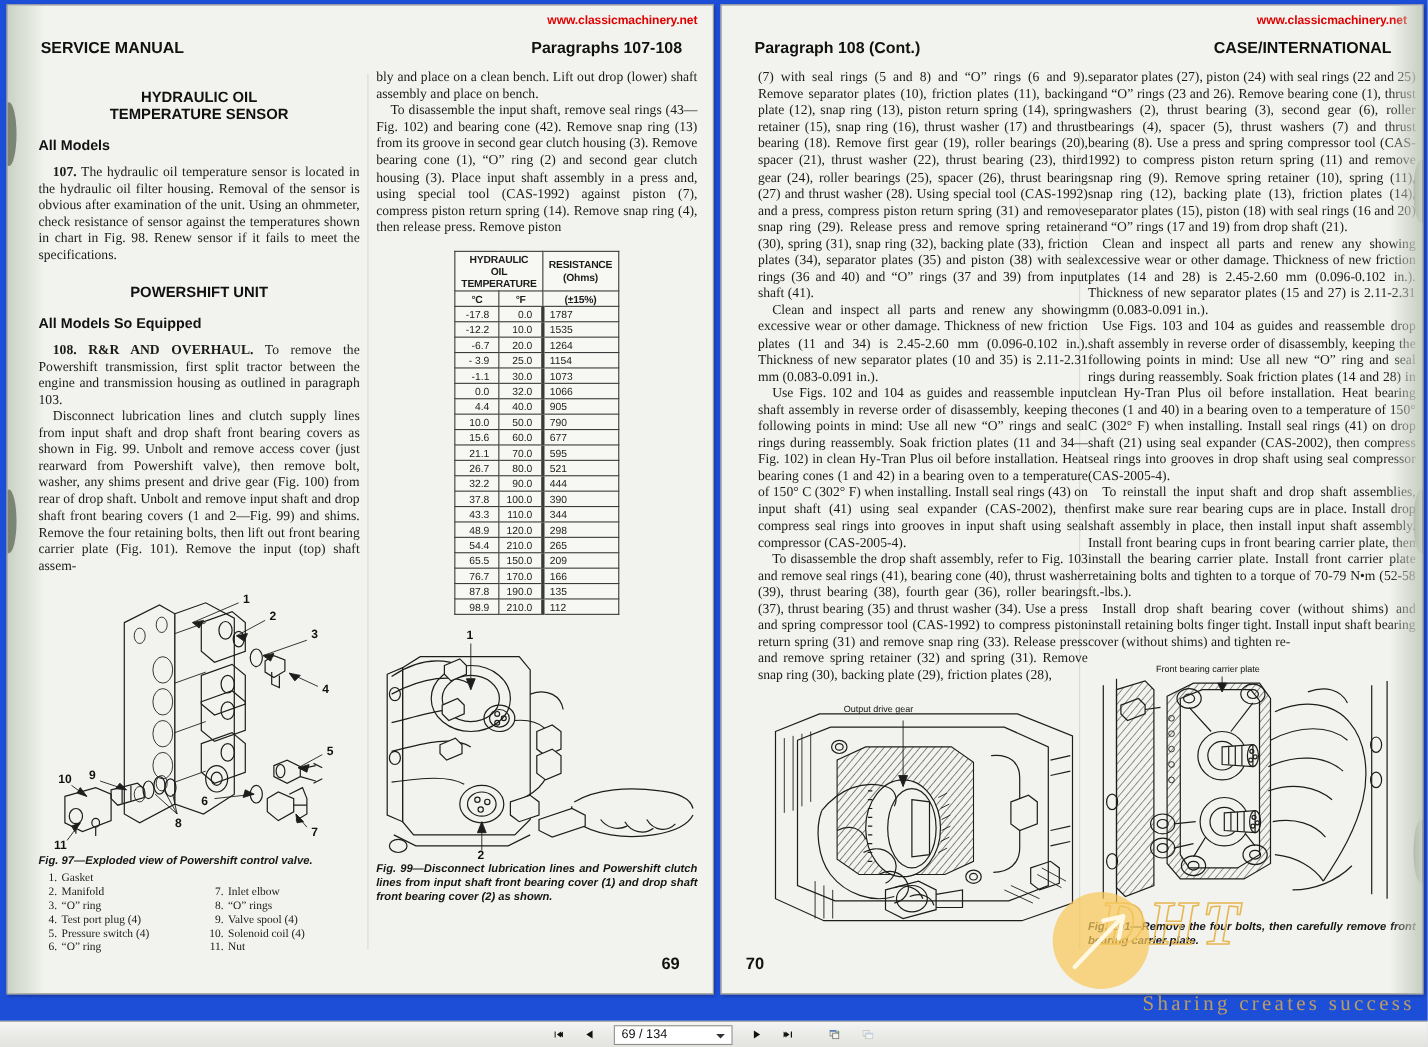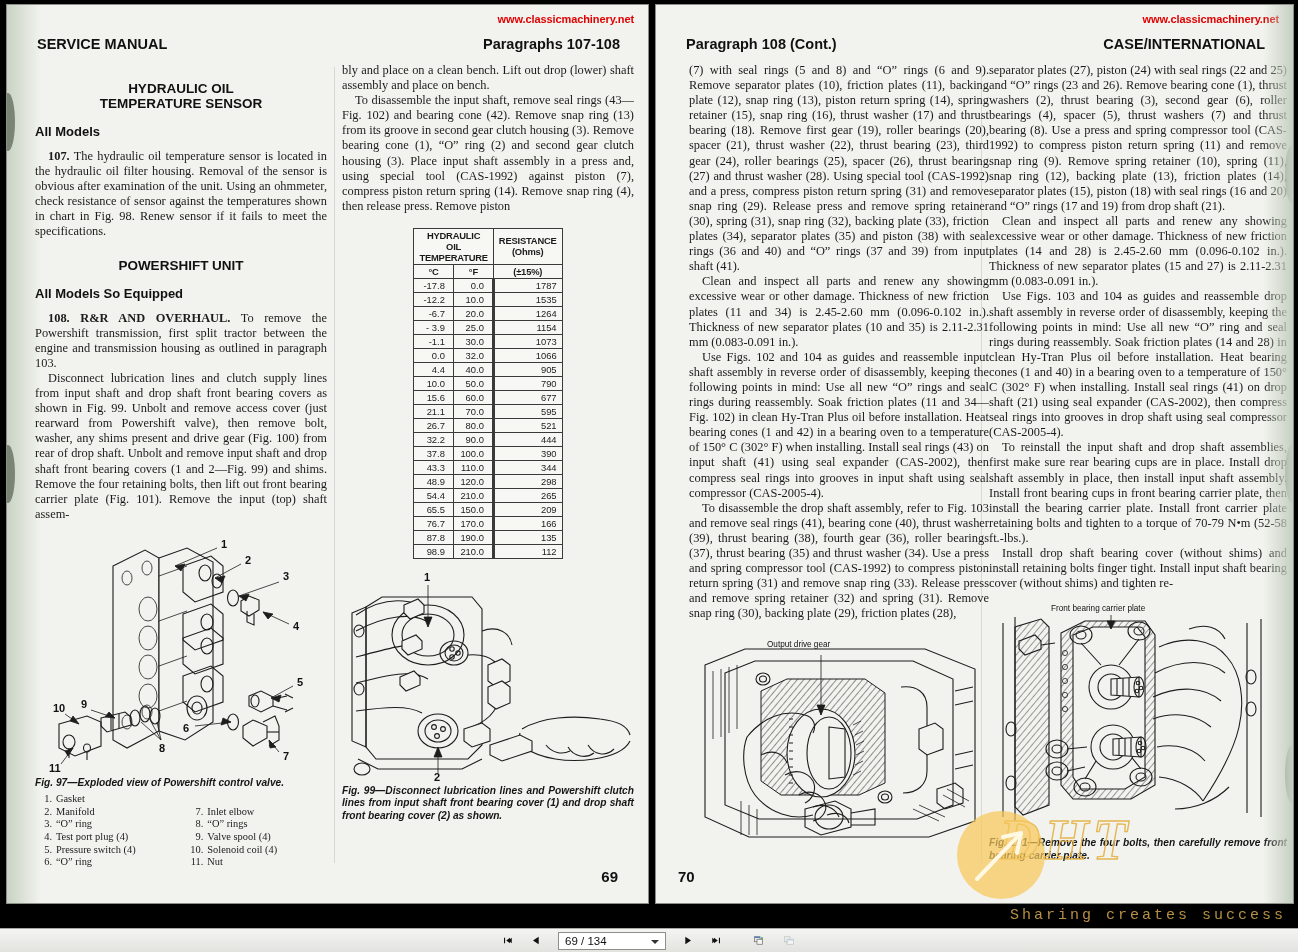--- a/index.html
+++ b/index.html
@@ -9,21 +9,21 @@
     background: #e8e8e6;
     font-family: "Liberation Serif", serif;
     overflow: hidden;
   }
   #app { position: relative; width: 1298px; height: 952px; }
 
   
   .viewer {
     position: absolute; left: 0; top: 0;
     width: 1298px; height: 928px;
-    background: #000000;
+    background: #1d4ed8;
   }
 
   .page {
     position: absolute;
     top: 4px;
     height: 900px;
     background: #f2f3ee;
     border: 1px solid #8d8d8a;
     box-shadow: 1px 1px 3px rgba(0,0,0,.30);
     overflow: hidden;
@@ -131,21 +131,21 @@
   }
   table.restab th, table.restab td {
     border: 1px solid #3a3a3a;
     padding: 1px 5px;
     text-align: center;
     height: 14px;
     line-height: 11px;
   }
   table.restab th { font-weight: 700; letter-spacing: -.2px; }
   table.restab td.num { text-align: right; padding-right: 8px; width: 38px; }
-  table.restab td.ohm { text-align: right; width: 56px; }
+  table.restab td.ohm { text-align: left; width: 56px; }
   table.restab .thick-right { border-right-width: 3px; }
 
   .pgnum {
     position: absolute; bottom: 18px;
     font-family: "Liberation Sans", sans-serif;
     font-size: 15px; font-weight: 700; color: #111;
   }
   .page.left .pgnum  { right: 30px; }
   .page.right .pgnum { left: 22px; }
 
@@ -175,22 +175,22 @@
   .dht .dht-circle {
     position:absolute; left: 0px; top: 6px;
     width: 88px; height: 88px; border-radius: 50%;
     background: #f6c85c; opacity:.72;
   }
   .dht .dht-arrow {
     position:absolute; left: 14px; top: 18px; width: 62px; height: 62px;
   }
   .slogan {
     position:absolute; right: 12px; bottom: 4px;
-    font-family: Liberation Mono, monospace;
-    font-size: 15px; letter-spacing: 3px;
+    font-family: Liberation Serif, serif;
+    font-size: 19px; letter-spacing: 3px;
     color: #d7a94f; opacity:.85;
   }
 
   
   .toolbar {
     position:absolute; left:0; bottom:0; width:1298px; height:24px;
     background: linear-gradient(to bottom, #f4f4f2, #e2e2df);
     border-top: 1px solid #a9a9a6;
     display:flex; align-items:center; justify-content:center; gap: 8px;
   }

